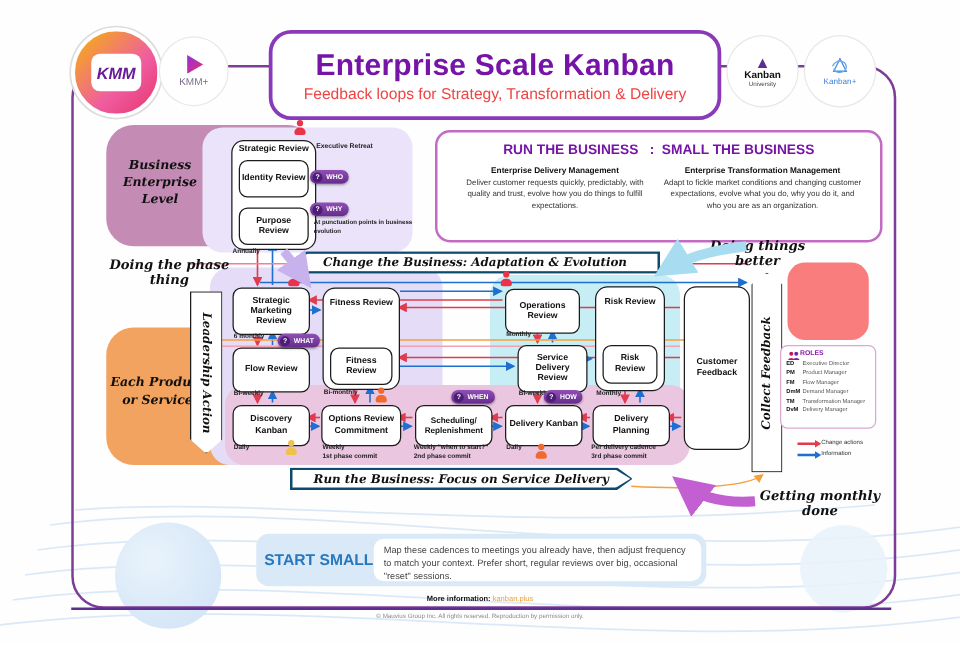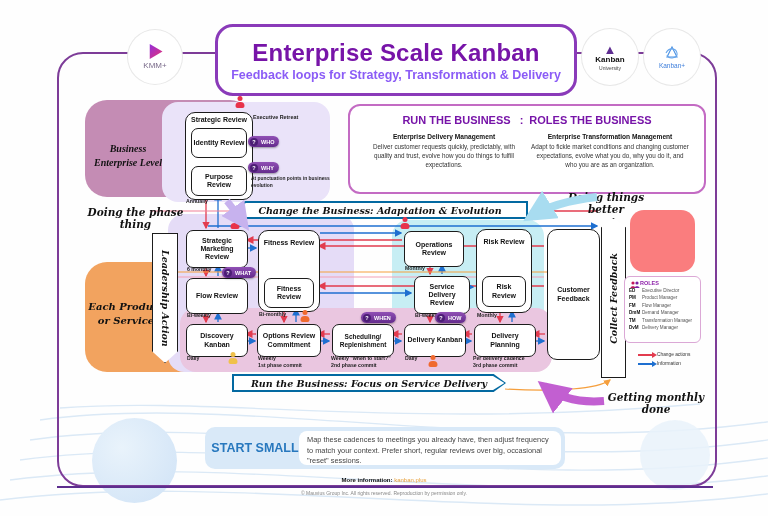--- a/index.html
+++ b/index.html
@@ -5,34 +5,34 @@
   html,body{margin:0;padding:0;background:#ffffff;}
   #poster{position:relative;width:768px;height:516px;overflow:hidden;background:#fefefe;
     font-family:"Liberation Sans",sans-serif;-webkit-font-smoothing:antialiased;}
   
   #frame{position:absolute;left:57px;top:52px;width:656px;height:431px;border:2.5px solid #7d3c98;border-radius:26px;z-index:1;}
   .deco-circle{position:absolute;border-radius:50%;z-index:0;}
   
   .hcircle{position:absolute;background:#fff;border-radius:50%;display:flex;flex-direction:column;align-items:center;justify-content:center;z-index:6;box-shadow:0 0 0 1px #e8e8e8;}
   #title-box{position:absolute;left:215px;top:24px;width:356px;height:66px;background:#fff;border:3px solid #8a3ab9;border-radius:18px;display:flex;flex-direction:column;align-items:center;justify-content:center;z-index:6;}
   #main-title{font-size:24px;font-weight:800;color:#7714a8;letter-spacing:.2px;}
-  #sub-title{font-size:12.5px;font-weight:700;color:#8b5cf6;margin-top:1px;}
+  #sub-title{font-size:12.5px;font-weight:400;color:#ef4444;margin-top:1px;}
   
   .panel{position:absolute;border-radius:16px;z-index:2;}
   
   .box{position:absolute;background:#fff;border:1.6px solid #1c1c1c;border-radius:7px;display:flex;align-items:center;justify-content:center;text-align:center;font-weight:bold;font-size:7px;line-height:1.18;color:#111;z-index:4;padding:1px;}
   .outer-label{position:absolute;left:0;right:0;text-align:center;font-weight:bold;font-size:7px;color:#111;}
   .cad{position:absolute;font-size:5.2px;font-weight:bold;color:#222;z-index:4;line-height:1.35;}
   .vlabel{position:absolute;background:#fff;border:1.6px solid #1c1c1c;display:flex;align-items:center;justify-content:center;z-index:4;font-family:"DejaVu Serif",serif;font-style:italic;font-weight:bold;font-size:9.5px;color:#111;}
   .vtext-down{writing-mode:vertical-rl;}
   .vtext-up{writing-mode:vertical-rl;transform:rotate(180deg);}
   .handw{position:absolute;font-family:"DejaVu Serif",serif;font-style:italic;font-weight:bold;color:#111;z-index:5;text-align:center;line-height:1.15;}
   .leftlab{position:absolute;font-family:"DejaVu Serif",serif;font-style:italic;font-weight:bold;color:#111;z-index:3;text-align:center;line-height:1.35;font-size:10px;}
   
-  .banner{position:absolute;background:#0369a1;z-index:4;}
+  .banner{position:absolute;background:#0c4a6e;z-index:4;}
   .banner>span{position:absolute;inset:1.6px;background:#fff;display:flex;align-items:center;justify-content:center;font-family:"DejaVu Serif",serif;font-style:italic;font-weight:bold;font-size:9.5px;color:#111;}
   .banner.left, .banner.left>span{clip-path:polygon(0 50%,4.5% 0,100% 0,100% 100%,4.5% 100%);}
   .banner.right,.banner.right>span{clip-path:polygon(0 0,95.5% 0,100% 50%,95.5% 100%,0 100%);}
   
   .qbadge{position:absolute;height:11px;border-radius:6px;background:linear-gradient(#9050b5,#642b8c);color:#fff;font-size:5.5px;font-weight:bold;display:flex;align-items:center;padding:0 5px 0 2px;z-index:5;box-shadow:0 1px 2px rgba(0,0,0,.35);}
   .qbadge .q{width:8px;height:8px;border-radius:50%;background:#4c1d75;display:flex;align-items:center;justify-content:center;margin-right:3px;font-size:5.5px;}
   
   .person{position:absolute;width:10px;height:13px;z-index:5;}
   .person::before{content:"";position:absolute;left:50%;transform:translateX(-50%);top:0;width:5px;height:5px;border-radius:50%;background:var(--pc);}
   .person::after{content:"";position:absolute;left:50%;transform:translateX(-50%);bottom:1px;width:9px;height:6px;border-radius:4px 4px 2px 2px;background:var(--pc);}
@@ -75,20 +75,23 @@
       <path d="M10,480 C240,450 520,514 780,474"></path>
       <path d="M0,500 C240,470 520,530 780,492"></path>
       <path d="M60,408 C220,396 400,430 700,404"></path>
     </g>
   </svg>
   <div class="deco-circle" style="left:92px;top:418px;width:85px;height:85px;background:radial-gradient(circle at 35% 35%,#e9f3fb,#cfe2f6);"></div>
   <div class="deco-circle" style="left:640px;top:420px;width:70px;height:70px;background:#e9f2fa;opacity:.85;"></div>
 
   <div id="frame"></div>
 
+  <div class="hcircle" style="left:57px;top:22px;width:66px;height:66px;background:linear-gradient(135deg,#f5a623 10%,#ef5da0 60%,#e8336e);border:3px solid #fff;box-shadow:0 0 0 1.5px #ddd;">
+    <div style="width:40px;height:30px;background:#fff;border-radius:7px;display:flex;align-items:center;justify-content:center;font-weight:800;font-style:italic;font-size:13px;color:#6a1b9a;">KMM</div>
+  </div>
   <div class="hcircle" style="left:128px;top:30px;width:54px;height:54px;">
     <div style="width:15px;height:15px;background:linear-gradient(135deg,#8e2de2,#e8336e);clip-path:polygon(15% 0,100% 50%,15% 100%);"></div>
     <div style="font-size:8px;color:#7a6b8a;margin-top:2px;">KMM+</div>
   </div>
   <div id="title-box">
     <div id="main-title">Enterprise Scale Kanban</div>
     <div id="sub-title">Feedback loops for Strategy, Transformation &amp; Delivery</div>
   </div>
   <div class="hcircle" style="left:582px;top:29px;width:56px;height:56px;">
     <div style="font-size:13px;color:#5e2d91;line-height:1;">▲</div>
@@ -97,21 +100,21 @@
   </div>
   <div class="hcircle" style="left:644px;top:29px;width:56px;height:56px;">
     <svg width="18" height="16" viewBox="0 0 18 16">
       <path d="M4,12 L9,2 L14,12 Z" fill="none" stroke="#4a90e2" stroke-width="1.1"></path>
       <path d="M3,8 C6,2 13,3 14,8 C15,13 6,15 4,10" fill="none" stroke="#6aa8ec" stroke-width="1.1"></path>
     </svg>
     <div style="font-size:6.5px;color:#3d7edb;margin-top:1px;">Kanban+</div>
   </div>
 
   <div class="panel" style="left:85px;top:100px;width:167px;height:97px;background:#c48cb4;border-radius:22px;"></div>
-  <div class="leftlab" style="left:88px;top:142px;width:80px;font-family:Liberation Serif, serif;">Business Enterprise Level</div>
+  <div class="leftlab" style="left:88px;top:126px;width:80px;">Business Enterprise Level</div>
 
   <div class="panel" style="left:85px;top:262px;width:167px;height:110px;background:#f2a35f;border-radius:22px;"></div>
   <div class="leftlab" style="left:88px;top:300px;width:76px;">Each Product or Service</div>
 
   <div class="panel" style="left:162px;top:102px;width:168px;height:100px;background:#eae3f9;border-radius:16px;"></div>
   <div class="panel" style="left:168px;top:214px;width:186px;height:158px;background:#e5dcf7;border-radius:16px;"></div>
   <div class="panel" style="left:392px;top:220px;width:152px;height:134px;background:#c7eef4;border-radius:16px;"></div>
   <div class="panel" style="left:180px;top:308px;width:372px;height:64px;background:#eac6e0;border-radius:16px;"></div>
 
   <svg class="layer" width="768" height="516">
@@ -169,21 +172,21 @@
       <line x1="166" y1="272" x2="598" y2="272" stroke="#f59f3d" stroke-width="1.2"></line>
       <path d="M505,389 C556,392 598,389 610,380" fill="none" stroke="#f59f3d" stroke-width="1.2" marker-end="url(#mo)"></path>
       <line x1="166" y1="277" x2="544" y2="277" stroke="#f4a0b5" stroke-width="1.2"></line>
       <line x1="150" y1="211" x2="231" y2="211" stroke="#f08098" stroke-width="1.2"></line>
     </g>
   </svg>
 
   <div id="info-panel">
     <div id="info-title">
       <span>RUN THE BUSINESS</span>
-      <span style="margin:0 6px;">:</span><span>ROLES THE BUSINESS</span>
+      <span style="margin:0 6px;">:</span><span>SMALL THE BUSINESS</span>
     </div>
     <div class="info-col" style="left:14px;">
       <b>Enterprise Delivery Management</b>
       <span>Deliver customer requests quickly, predictably, with quality and trust, evolve how you do things to fulfill expectations.</span>
     </div>
     <div class="info-col" style="left:180px;">
       <b>Enterprise Transformation Management</b>
       <span>Adapt to fickle market conditions and changing customer expectations, evolve what you do, why you do it, and who you are as an organization.</span>
     </div>
   </div>

